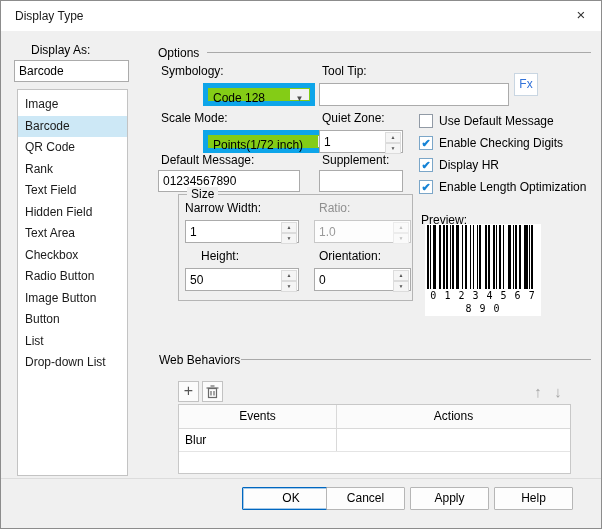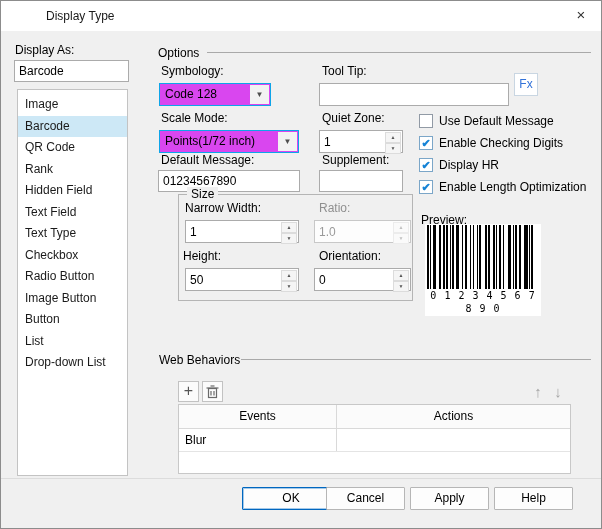--- a/index.html
+++ b/index.html
@@ -3,32 +3,32 @@
 <meta charset="utf-8">
 <style>
   * { margin:0; padding:0; box-sizing:border-box; }
   html,body { background:#cfcfcf; }
   body { font-family:"Liberation Sans", sans-serif; font-size:12px; color:#000; }
   .dialog { position:relative; width:602px; height:529px; background:#f0f0f0;
             border:1px solid #8c8c8c; overflow:hidden; }
 
   
   .titlebar { position:absolute; left:0; top:0; width:100%; height:30px; background:#ffffff; }
-  .title { position:absolute; left:14px; top:8px; font-size:12px; color:#1a1a1a;margin-left:31px; }
+  .title { position:absolute; left:14px; top:8px; font-size:12px; color:#1a1a1a; }
   .close-btn { position:absolute; right:0; top:0; width:40px; height:30px; text-align:center;
                line-height:28px; font-size:15px; color:#333; cursor:default; }
 
   .lbl { position:absolute; font-size:12px; color:#000; white-space:nowrap; }
   .lbl.dis { color:#8f8f8f; }
 
   .field { position:absolute; background:#fff; border:1px solid #ababab; font-family:"Liberation Sans",sans-serif;
            font-size:12px; padding:2px 4px; color:#000; outline:none; }
 
   
-  .combo { position:absolute; background:#d946ef; border:1px solid #0ea5e9; }
+  .combo { position:absolute; background:#84cc16; border:5px solid #0ea5e9;margin-left:44px; }
   .combo .val { position:absolute; left:5px; top:3px; white-space:nowrap; }
   .combo .arrow { position:absolute; right:1px; top:1px; bottom:1px; width:19px; background:#f2f2f2;
                   color:#4d4d4d; font-size:8px; text-align:center; line-height:19px; }
 
   
   .spinwrap { position:absolute; background:#fff; border:1px solid #ababab; }
   .spinwrap input { position:absolute; left:0; top:0; width:calc(100% - 18px); height:100%; border:none;
                     font-family:"Liberation Sans",sans-serif; font-size:12px; padding:2px 4px; outline:none; background:transparent; }
   .spinner { position:absolute; right:1px; top:1px; bottom:1px; width:16px; display:flex; flex-direction:column; }
   .spinner span { flex:1; background:#f5f5f5; border:1px solid #dcdcdc; font-size:5px; color:#555;
@@ -93,31 +93,31 @@
 </head>
 <body>
 
 <div class="dialog">
 
   <div class="titlebar">
     <span class="title">Display Type</span>
     <span class="close-btn">×</span>
   </div>
 
-  <span class="lbl" style="left:14px; top:42px;">Display As:</span>
+  <span class="lbl" style="left:30px; top:42px;">Display As:</span>
   <input class="field" style="left: 13px; top: 59px; width: 115px; height: 22px;" value="Barcode">
 
   <div class="listbox">
     <div class="list-item">Image</div>
     <div class="list-item selected">Barcode</div>
     <div class="list-item">QR Code</div>
     <div class="list-item">Rank</div>
+    <div class="list-item">Text Field</div>
     <div class="list-item">Hidden Field</div>
-    <div class="list-item">Text Field</div>
-    <div class="list-item">Text Type</div>
+    <div class="list-item">Text Area</div>
     <div class="list-item">Checkbox</div>
     <div class="list-item">Radio Button</div>
     <div class="list-item">Image Button</div>
     <div class="list-item">Button</div>
     <div class="list-item">List</div>
     <div class="list-item">Drop-down List</div>
   </div>
 
   <span class="lbl" style="left:157px; top:45px;">Options</span>
   <div class="rule" style="left:206px; top:51px; width:384px;"></div>
@@ -182,21 +182,21 @@
     </div>
   </div>
   <span class="lbl dis" style="left:318px; top:200px;">Ratio:</span>
   <div class="spinwrap dis" style="left:313px; top:219px; width:97px; height:23px;">
     <input disabled="" value="1.0" style="">
     <div class="spinner">
       <span>▲</span>
       <span>▼</span>
     </div>
   </div>
-  <span class="lbl" style="left:182px; top:248px;">Height:</span>
+  <span class="lbl" style="left:200px; top:248px;">Height:</span>
   <div class="spinwrap" style="left:184px; top:267px; width:114px; height:23px;padding-left:32px;">
     <input value="50" style="">
     <div class="spinner">
       <span>▲</span>
       <span>▼</span>
     </div>
   </div>
   <span class="lbl" style="left:318px; top:248px;">Orientation:</span>
   <div class="spinwrap" style="left:313px; top:267px; width:97px; height:23px;">
     <input value="0" style="">

